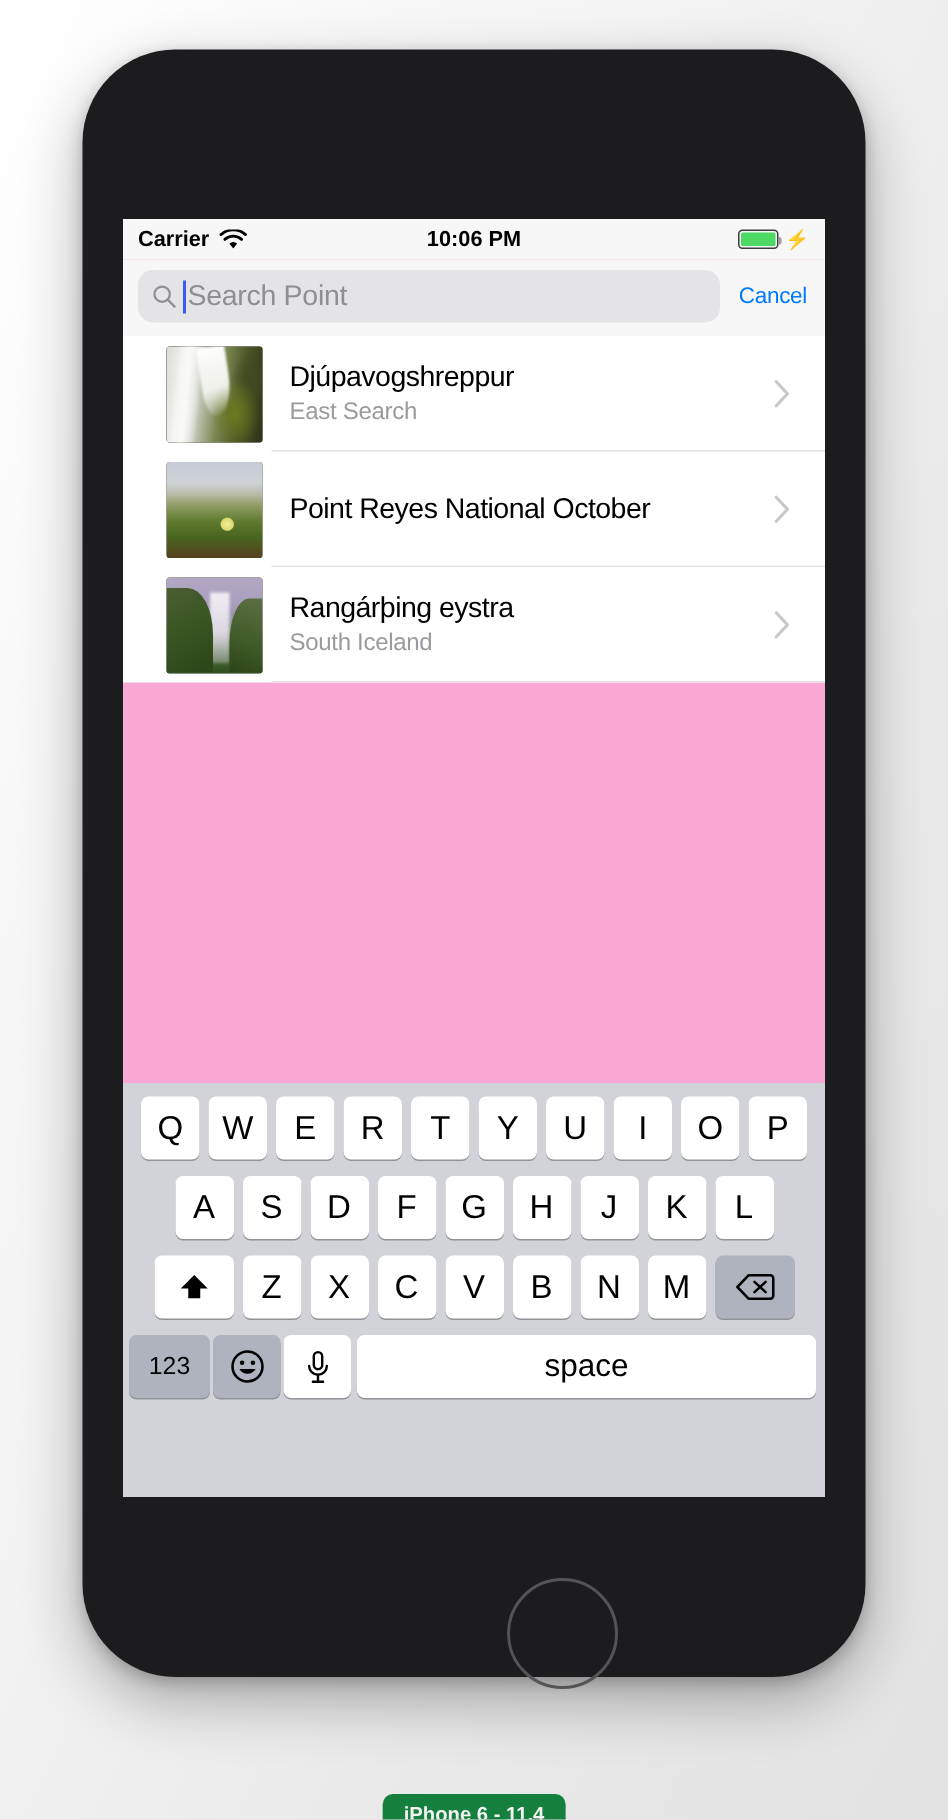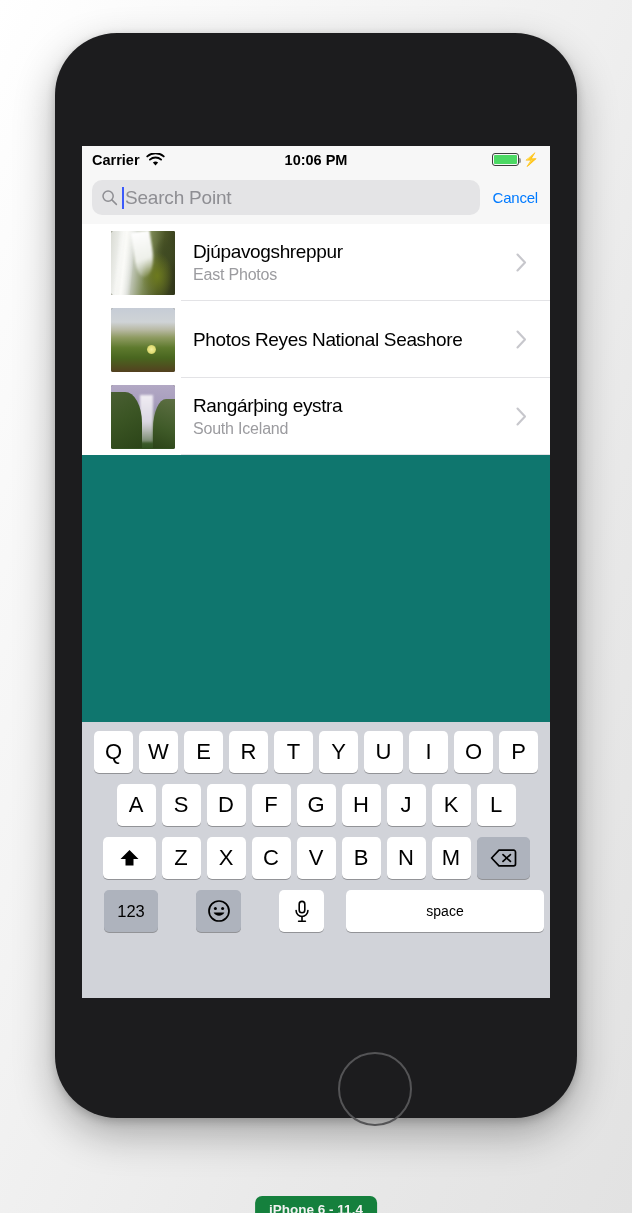--- a/index.html
+++ b/index.html
@@ -42,21 +42,21 @@
     border-radius: 50%;
     border: 2px solid #545456;
     box-sizing: border-box;
   }
 
   
   .screen {
     position: absolute;
     left: 82px; top: 146px;
     width: 468px; height: 852px;
-    background: #0f766e;
+    background: #f9a8d4;
     overflow: hidden;
   }
 
   
   .statusbar {
     height: 27px;
     background: #f7f7f7;
     display: flex;
     align-items: center;
     padding: 0 10px;
@@ -223,30 +223,30 @@
   .krow1 .key { width: 39px; margin: 0 3px; }
   .krow2 { padding: 0 21px; }
   .krow2 .key { width: 39px; margin: 0 3px; }
   .krow3 .key { width: 39px; margin: 0 3px; }
   .key-shift, .key-delete { width: 53px !important; }
   .key-shift { background: #ffffff; }
   .krow4 .key { height: 42px; }
   .key-123 { width: 54px !important; font-size: 16.5px; }
   .key-emoji { width: 45px !important; font-size: 21px; }
   .key-mic { width: 45px !important; }
-  .key-space { flex: 1; margin: 0 3px !important; font-size: 14px; }
+  .key-space { flex: 1; margin: 0 3px !important; font-size: 21px; }
   .key-search {
     width: 112px !important;
     font-size: 17px;
     color: #ffffff;
     background: #aeb3bd;
     opacity: .82;
   }
   .krow4 { padding: 0 3px; }
-  .krow4 .key { margin: 0 19px; }
+  .krow4 .key { margin: 0 1px; }
 
   
   .sim-label {
     position: absolute;
     left: 50%; transform: translateX(-50%);
     top: 1196px;
     background: #15803d;
     color: #f2f2f2;
     font-size: 13.5px;
     font-weight: bold;
@@ -401,34 +401,34 @@
     </div>
 
     <div class="results">
 
       <div class="row">
         <div class="thumb">
           <div class="art art-waterfall-moss"></div>
         </div>
         <div class="row-text">
           <div class="row-title">Djúpavogshreppur</div>
-          <div class="row-sub">East Photos</div>
+          <div class="row-sub">East Search</div>
         </div>
         <svg class="chevron" width="13" height="21" viewBox="0 0 13 21">
           <polyline points="2.5,2.5 10,10.5 2.5,18.5" fill="none" stroke="#c7c7cc" stroke-width="2.1" stroke-linecap="round" stroke-linejoin="round"></polyline>
         </svg>
       </div>
 
 
       <div class="row">
         <div class="thumb">
           <div class="art art-dune"></div>
         </div>
         <div class="row-text">
-          <div class="row-title">Photos Reyes National Seashore</div>
+          <div class="row-title">Point Reyes National October</div>
         </div>
         <svg class="chevron" width="13" height="21" viewBox="0 0 13 21">
           <polyline points="2.5,2.5 10,10.5 2.5,18.5" fill="none" stroke="#c7c7cc" stroke-width="2.1" stroke-linecap="round" stroke-linejoin="round"></polyline>
         </svg>
       </div>
 
       <div class="row">
         <div class="thumb">
           <div class="art art-bigfalls">
               <div class="art-cliff-right"></div>

